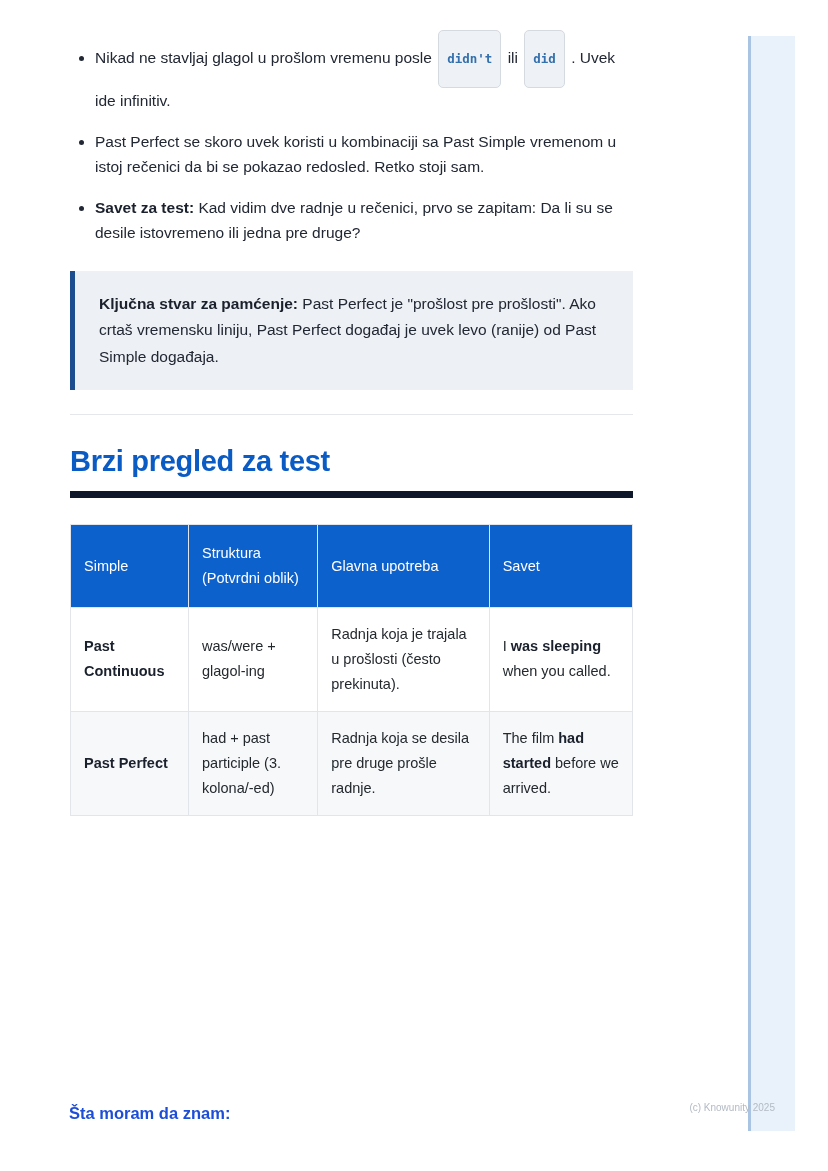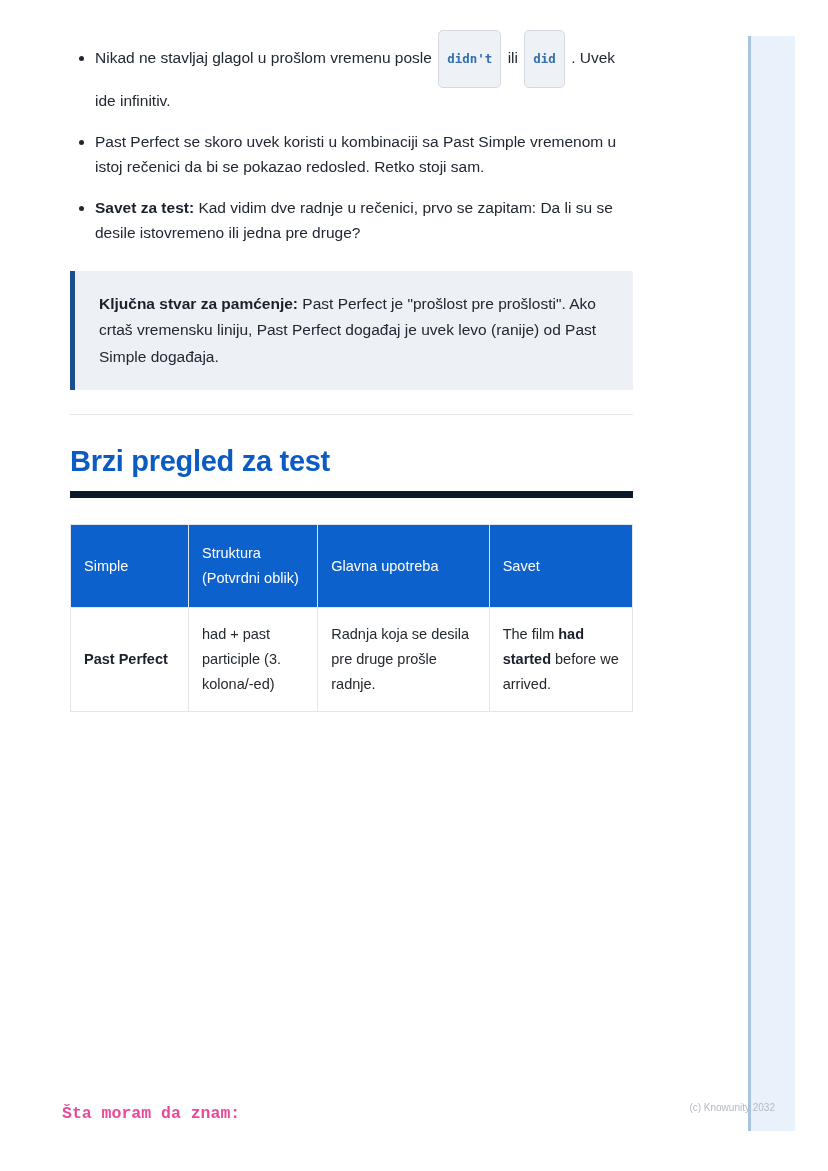--- a/index.html
+++ b/index.html
@@ -63,22 +63,22 @@
     padding:14px 13px;
   }
   table.review th{
     background:#0d61cc;color:#ffffff;font-weight:normal;
     border-color:#e2e5ea;padding:16px 13px;
   }
   table.review tbody tr:nth-child(2){background:#f7f8fa;}
 
   
   .footer-heading{
-    position:absolute;left:62px;top:1104px;
-    font-size:16.5px;font-weight:bold;color:#ec4899;font-family:Liberation Mono, monospace;
+    position:absolute;left:69px;top:1104px;
+    font-size:16.5px;font-weight:bold;color:#1d4ed8;
   }
   .watermark{
     position:absolute;top:1102px;right:53px;
     font-size:10px;color:#b3bac4;z-index:3;
   }
   .scroll-strip{
     position:absolute;left:748px;top:36px;width:44px;height:1095px;
     background:#e9f2fb;border-left:3px solid #a9c3e2;z-index:2;
   }
 </style>
@@ -117,25 +117,31 @@
     <thead>
       <tr>
           <th>Simple</th>
           <th>Struktura (Potvrdni oblik)</th>
           <th>Glavna upotreba</th>
           <th>Savet</th>
         </tr>
     </thead>
     <tbody>
         <tr>
+          <td><strong>Past Continuous</strong></td>
+          <td><span>was/were + glagol-ing</span></td>
+          <td><span>Radnja koja je trajala u prošlosti (često prekinuta).</span></td>
+          <td><span>I </span><strong>was sleeping</strong><span> when you called.</span></td>
+        </tr>
+        <tr>
           <td><strong>Past Perfect</strong></td>
           <td><span>had + past participle (3. kolona/-ed)</span></td>
           <td><span>Radnja koja se desila pre druge prošle radnje.</span></td>
           <td><span>The film </span><strong>had started</strong><span> before we arrived.</span></td>
         </tr>
       </tbody>
   </table>
 
 </div>
 
 <div class="footer-heading">Šta moram da znam:</div>
 <div class="scroll-strip"></div>
-<div class="watermark">(c) Knowunity 2032</div>
+<div class="watermark">(c) Knowunity 2025</div>
 
 </body></html>

